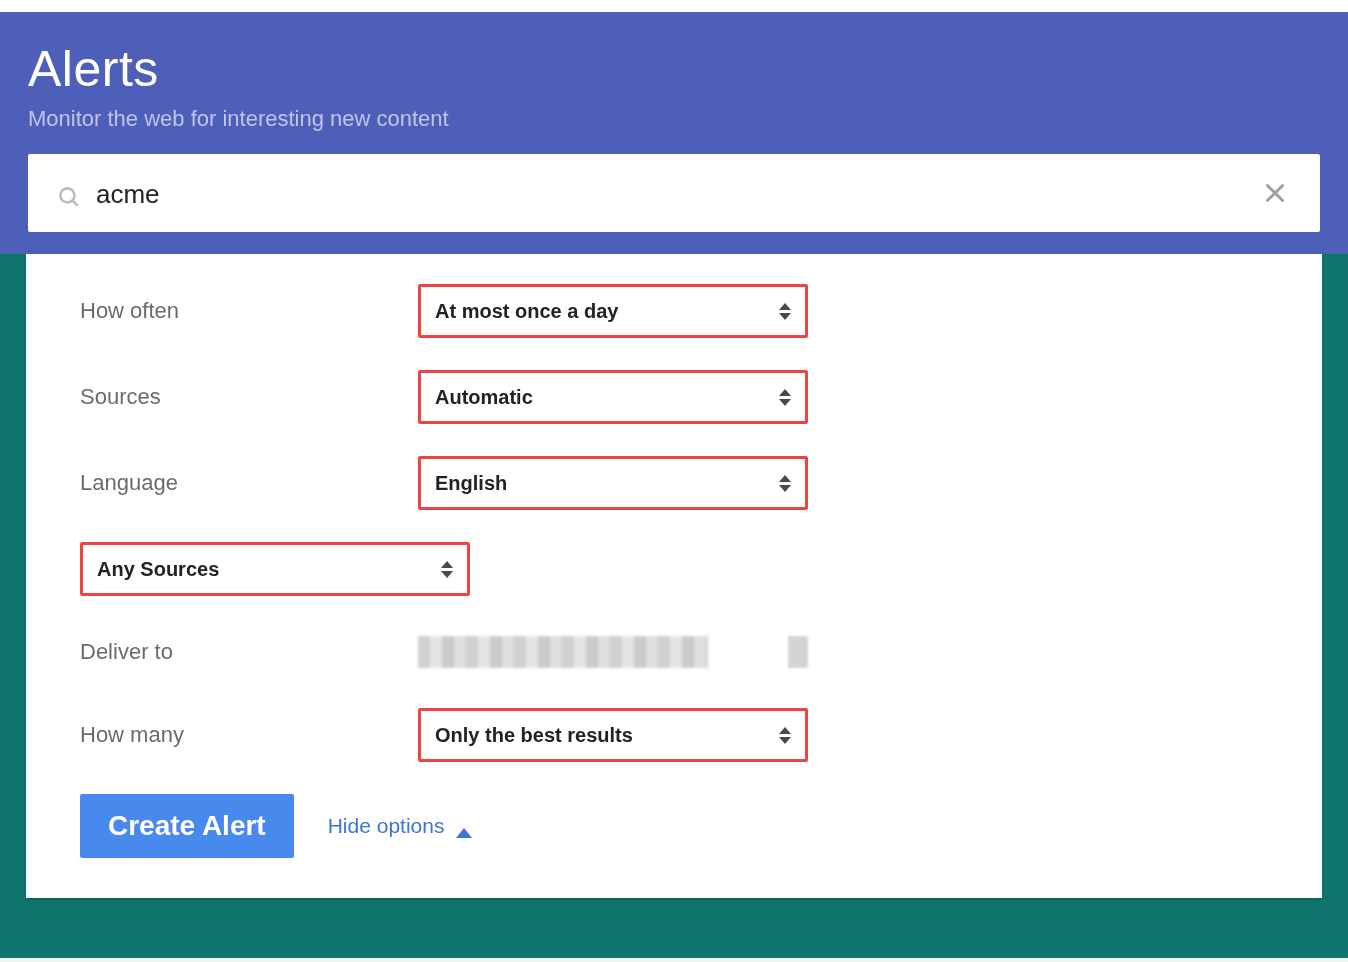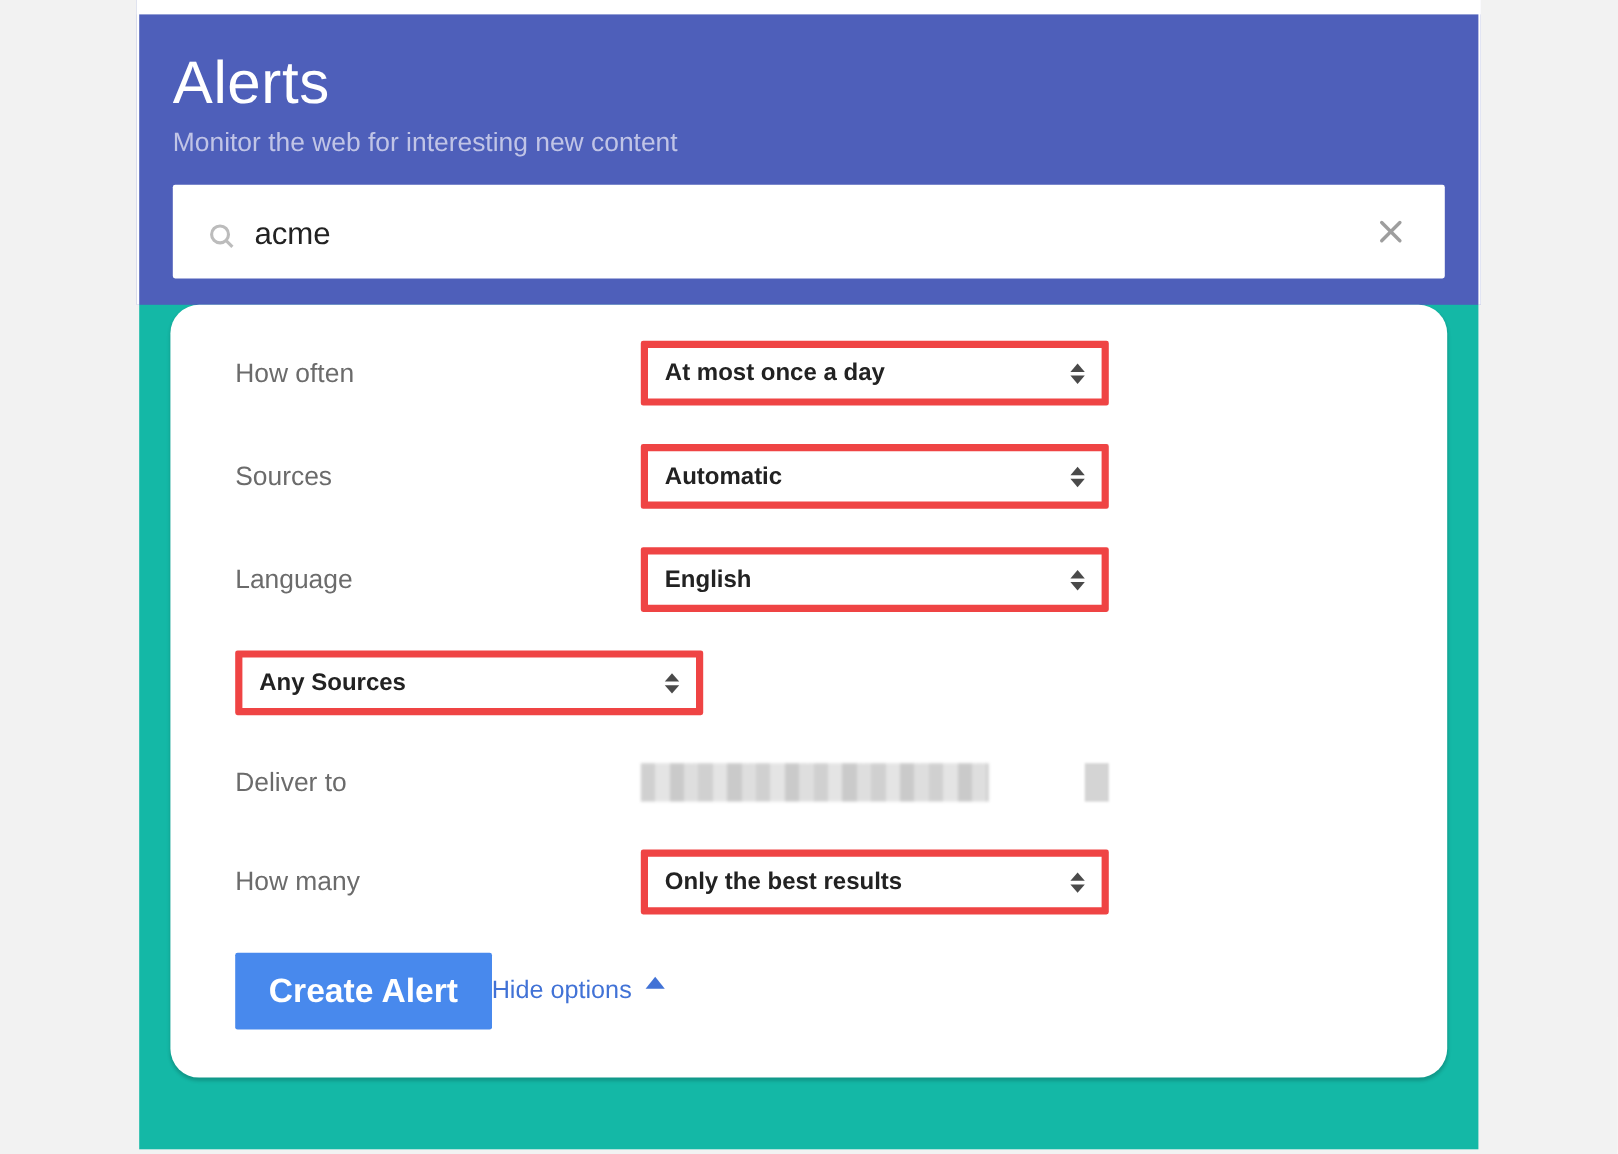--- a/index.html
+++ b/index.html
@@ -1,17 +1,17 @@
 <!DOCTYPE html>
 <html><head>
 <meta charset="utf-8">
 <style>
 * { box-sizing: border-box; margin: 0; padding: 0; }
 html, body { font-family: Arial, "Helvetica Neue", Helvetica, sans-serif; background: #f2f2f2; }
-.page { width: 1116px; margin: 0 auto; background: #14b8a6; padding-bottom: 60px; }
+.page { width: 1348px; margin: 0 auto; background: #0f766e; padding-bottom: 60px; }
 
 .header {
   background: #4e5fba;
   padding: 28px 28px 22px 28px;
   border-top: 12px solid #fff;
   border-left: 2px solid #fff;
   border-right: 2px solid #fff;
   margin-left: -2px; margin-right: -2px;
 }
 .header-title { color: #ffffff; font-size: 50px; font-weight: 400; letter-spacing: 0.5px; }
@@ -31,29 +31,28 @@
   font-size: 26px; color: #222; font-family: inherit; background: transparent;
 }
 .clear-icon-wrap { color: #9e9e9e; cursor: pointer; display: flex; padding: 4px; }
 
 .panel {
   background: #ffffff;
   margin: 0 26px 0 26px;
   padding: 30px 54px 40px 54px;
   box-shadow: 0 2px 3px rgba(0,0,0,0.18);
   position: relative;
-  border-radius: 24px;
 }
 
 .form-row { display: flex; align-items: center; margin-bottom: 32px; }
 .form-label { width: 338px; color: #6b6b6b; font-size: 22px; font-weight: 400; }
 
 .select {
   width: 390px; height: 54px;
-  border: 6px solid #ef4444; border-radius: 2px;
+  border: 3px solid #ef4444; border-radius: 2px;
   background: #ffffff; display: flex; align-items: center;
   padding: 0 14px; position: relative; cursor: pointer;
 }
 .select-value { flex: 1; color: #222222; font-size: 20px; font-weight: 700; }
 .select-caret { display: flex; flex-direction: column; align-items: center; color: #555; }
 .select-caret .tri-up {
   width: 0; height: 0;
   border-left: 6px solid transparent; border-right: 6px solid transparent;
   border-bottom: 7px solid #4a4a4a; margin-bottom: 3px;
 }
@@ -74,21 +73,21 @@
 }
 .deliver-blur .gap { width: 80px; }
 .deliver-blur .mosaic2 { width: 20px; height: 32px; background:#d4d4d4; filter: blur(1px); }
 
 .actions { display: flex; align-items: center; margin-top: 16px; }
 .create-btn {
   background: #4889ed; color: #ffffff;
   border: none; font-size: 28px; font-weight: 700;
   padding: 16px 28px; cursor: pointer; border-radius: 2px;
 }
-.hide-link { display: flex; align-items: flex-start; color: #4172d6; cursor: pointer; }
+.hide-link { display: flex; align-items: flex-end; margin-left: 34px; color: #4172d6; cursor: pointer; }
 .hide-link-text { font-size: 21px; font-weight: 400; }
 .hide-link .tri-up-sm {
   width: 0; height: 0; margin-left: 12px;
   border-left: 8px solid transparent; border-right: 8px solid transparent;
   border-bottom: 10px solid #4172d6;
 }
 </style>
 </head>
 <body>
 

